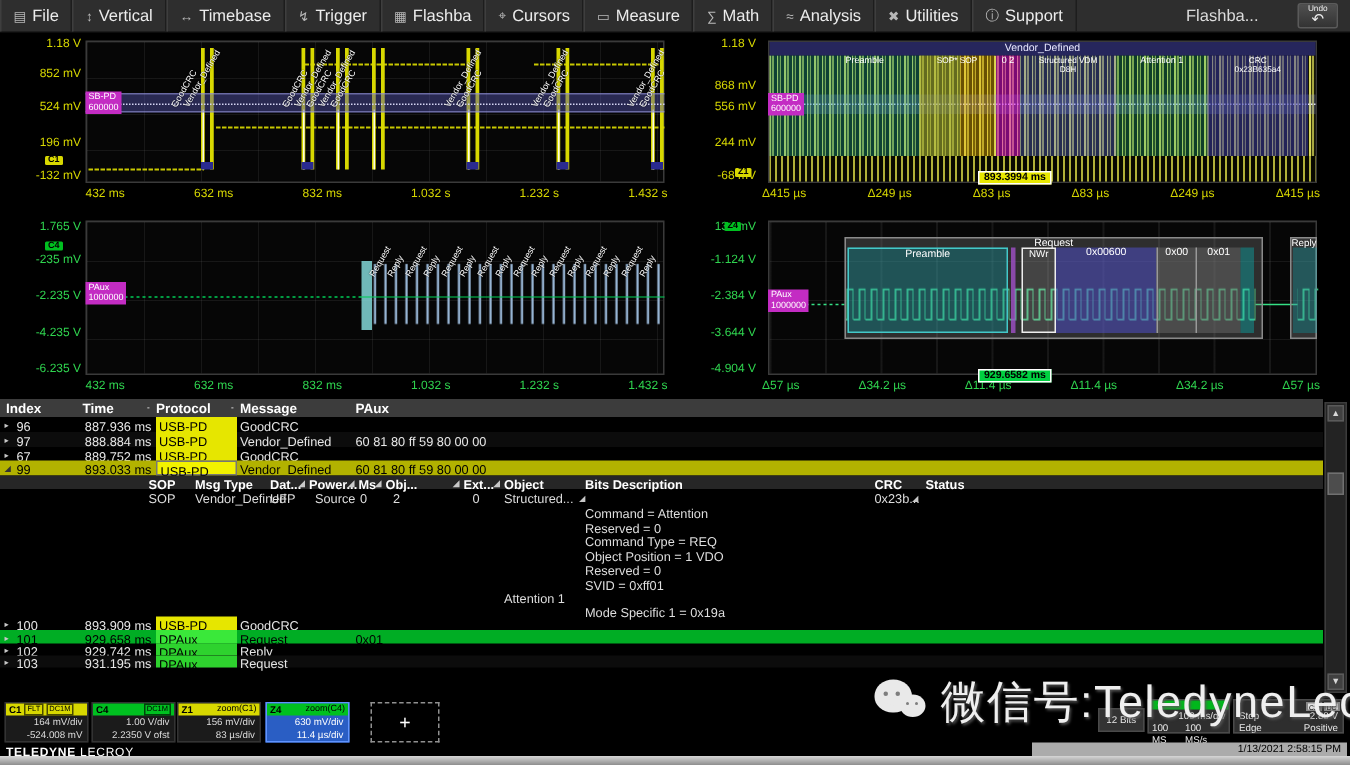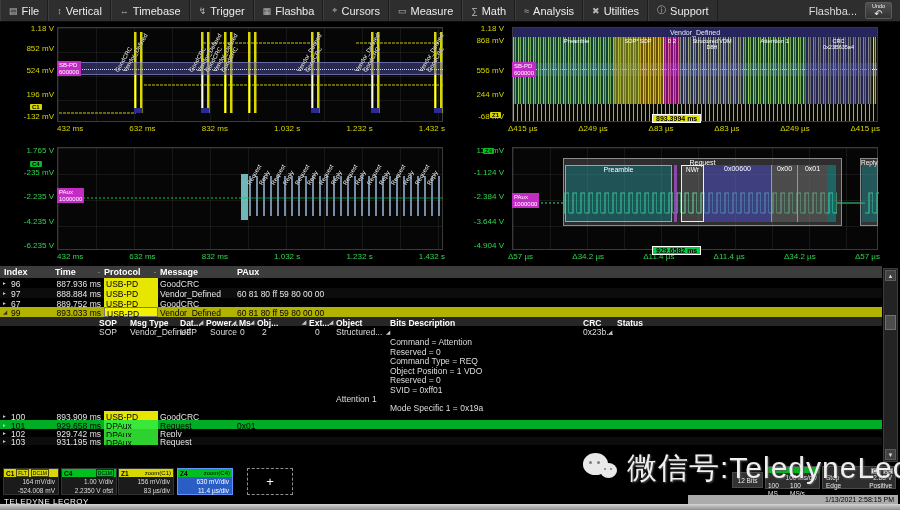--- a/index.html
+++ b/index.html
@@ -7,21 +7,21 @@
   body{font-family:"Liberation Sans",sans-serif;position:relative;color:#e6e6e6}
   #app{position:absolute;inset:0;background:#000}
 
   
   .menubar{position:absolute;left:0;top:0;width:900px;height:22px;background:#2e2e2e;
     border-bottom:1px solid #0c0c0c;display:flex;align-items:stretch}
   .menu-item{display:flex;align-items:center;gap:4px;padding:0 8px;font-size:11px;color:#ececec;
     border-right:1px solid #1d1d1d;border-left:1px solid #3e3e3e;white-space:nowrap}
   .menu-item .mi{color:#b8b8b8;font-size:9px}
   .menu-spacer{flex:1}
-  .flashback{align-self:center;font-size:11px;color:#dcdcdc;margin-right:8px}
+  .flashback{align-self:center;font-size:11px;color:#dcdcdc;margin-right:26px}
   .undo-btn{width:27px;margin:2px 8px 2px 0;background:linear-gradient(#505050,#333);
     border:1px solid #5a5a5a;border-radius:2px;display:flex;flex-direction:column;
     align-items:center;justify-content:center;color:#eee}
   .undo-btn .ut{font-size:5.5px;line-height:6px}
   .undo-btn .ui{font-size:10px;line-height:9px}
 
   
   .plot{position:absolute;background:#060606;border:1px solid #3a3a3a;
     background-image:linear-gradient(rgba(140,140,140,.13) 1px,transparent 1px),
       linear-gradient(90deg,rgba(140,140,140,.13) 1px,transparent 1px)}
@@ -117,21 +117,21 @@
   .acqtb .r1{text-align:right;padding:1px 2px 0 0;line-height:8px}
   .acqtb .r2{display:flex;justify-content:space-between;padding:0 2px;line-height:8px}
   .acqtr{position:absolute;left:822px;top:466px;width:74px;height:23px;background:#2e2e2e;
     border:1px solid #4a4a4a;font-size:6.5px;color:#e8e8e8}
   .acqtr .thd{height:7px;display:flex;justify-content:flex-end;gap:2px;padding:1px 2px 0 0}
   .mchip{font-size:4.5px;line-height:5px;background:#e0e0e0;color:#000;padding:0 1px;border:1px solid #888}
   .acqtr .r{display:flex;justify-content:space-between;padding:0 3px;line-height:8px}
 
   
   .brand{position:absolute;left:4px;top:497px;font-size:8px;color:#fff;letter-spacing:.5px}
-  .brand b{font-weight:normal}
+  .brand b{font-weight:bold}
   .datebox{position:absolute;left:688px;top:495px;width:210px;height:9px;background:#ababab;
     color:#000;font-size:7px;text-align:right;padding-right:4px;line-height:9px}
   .bstrip{position:absolute;left:0;top:504px;width:900px;height:6px;
     background:linear-gradient(#d6d6d6,#8e8e8e)}
 
   
   .watermark{position:absolute;left:583px;top:448px;display:flex;align-items:center;gap:8px;
     z-index:30;pointer-events:none}
   .wm-icon{position:relative;width:36px;height:32px}
   .wm-b1{position:absolute;left:0;top:0;width:25px;height:22px;background:#e9e9e9;
@@ -273,21 +273,21 @@
   <div class="xrow x-tl">
     <span>432 ms</span>
     <span>632 ms</span>
     <span>832 ms</span>
     <span>1.032 s</span>
     <span>1.232 s</span>
     <span>1.432 s</span>
   </div>
 
   <span class="ylab yl" style="left:452px;top:24px">1.18 V</span>
-  <span class="ylab yl" style="left:452px;top:36px">868 mV</span>
+  <span class="ylab yl" style="left:452px;top:52px">868 mV</span>
   <span class="ylab yl" style="left:452px;top:66px">556 mV</span>
   <span class="ylab yl" style="left:452px;top:90px">244 mV</span>
   <span class="ylab yl" style="left:452px;top:112px">-68 mV</span>
   <div class="plot p-tr"></div>
   <div class="stripes"></div>
   <div class="spikes"></div>
   <div class="busband"></div>
   <div class="tr-hdr">Vendor_Defined</div>
   <div class="seg" style="left:513px;width:127px;background:rgba(0,160,150,.32)"><span>Preamble</span></div>
   <div class="seg" style="left:613px;width:50px;background:rgba(230,170,0,.4);font-size:5.5px"><span>SOP* SOP</span></div>

